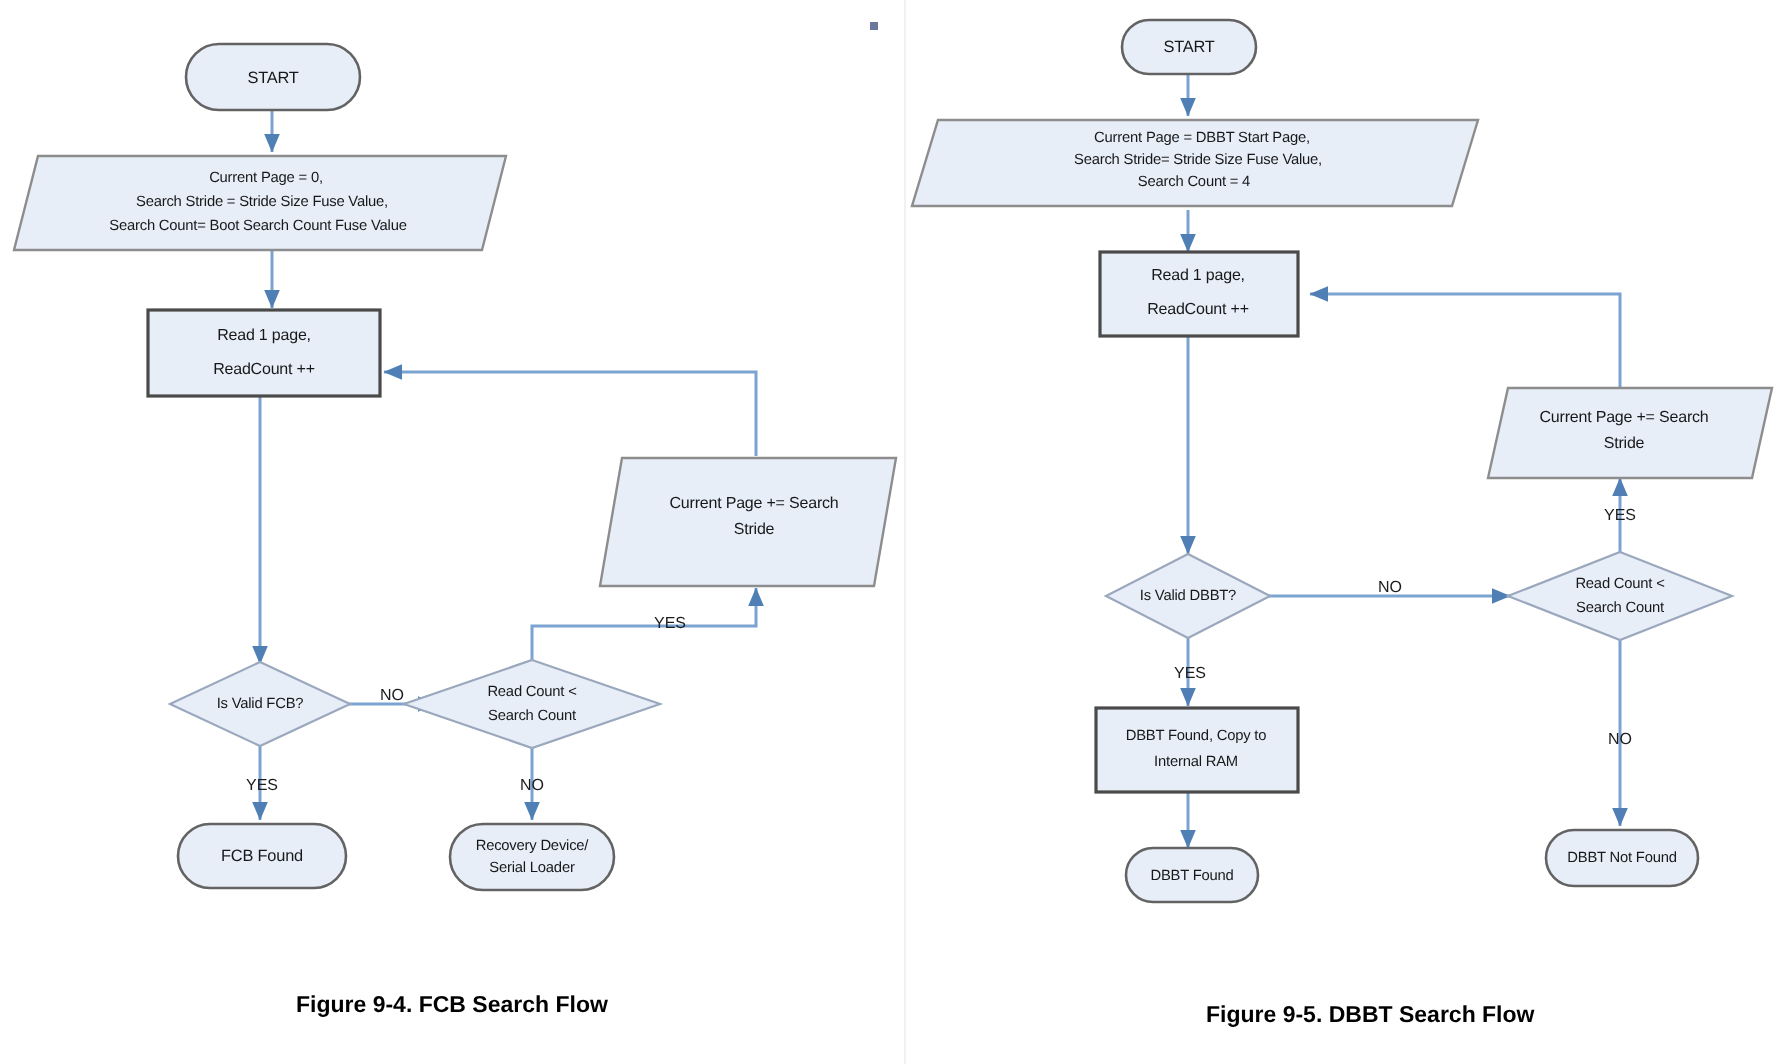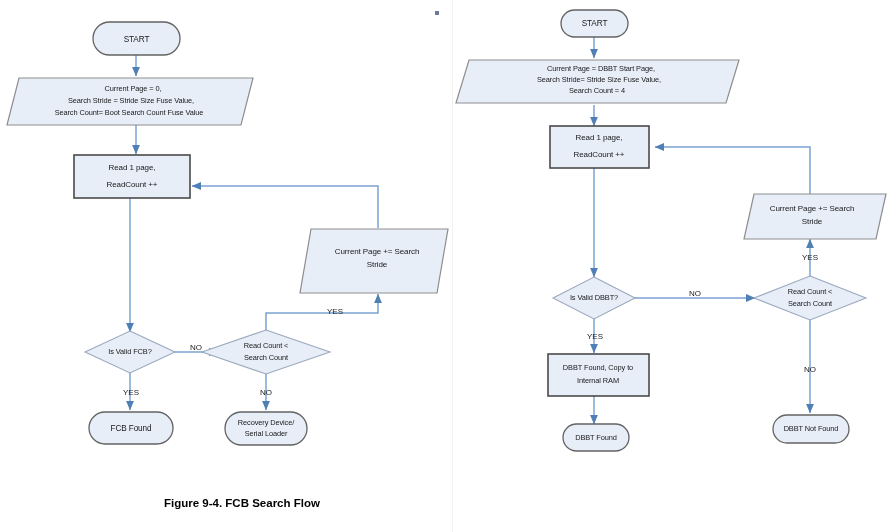--- a/index.html
+++ b/index.html
@@ -71,21 +71,20 @@
     text-anchor: middle;
     dominant-baseline: middle;
   }
   .caption {
     position: absolute;
     font-family: "Liberation Sans", sans-serif;
     font-size: 11.5px;
     font-weight: bold;
     color: #000000;
     white-space: nowrap;
-    margin-left: 16px;
   }
   #caption-fcb  { left: 148px; top: 497px; }
   #caption-dbbt { left: 603px; top: 502px; }
   #stray-mark {
     position: absolute;
     left: 435px;
     top: 11px;
     width: 4px;
     height: 4px;
     background: #3a4a7a;
@@ -248,14 +247,15 @@
       <text class="node-text sm" x="356" y="429">DBBT Not Found</text>
     </g>
 
     <text class="edge-label" x="240" y="294">NO</text>
     <text class="edge-label" x="140" y="337">YES</text>
     <text class="edge-label" x="355" y="258">YES</text>
     <text class="edge-label" x="355" y="370">NO</text>
   </svg>
 
   <div class="caption" id="caption-fcb">Figure 9-4. FCB Search Flow</div>
+  <div class="caption" id="caption-dbbt">Figure 9-5. DBBT Search Flow</div>
 
 </div>
 
 </body></html>

